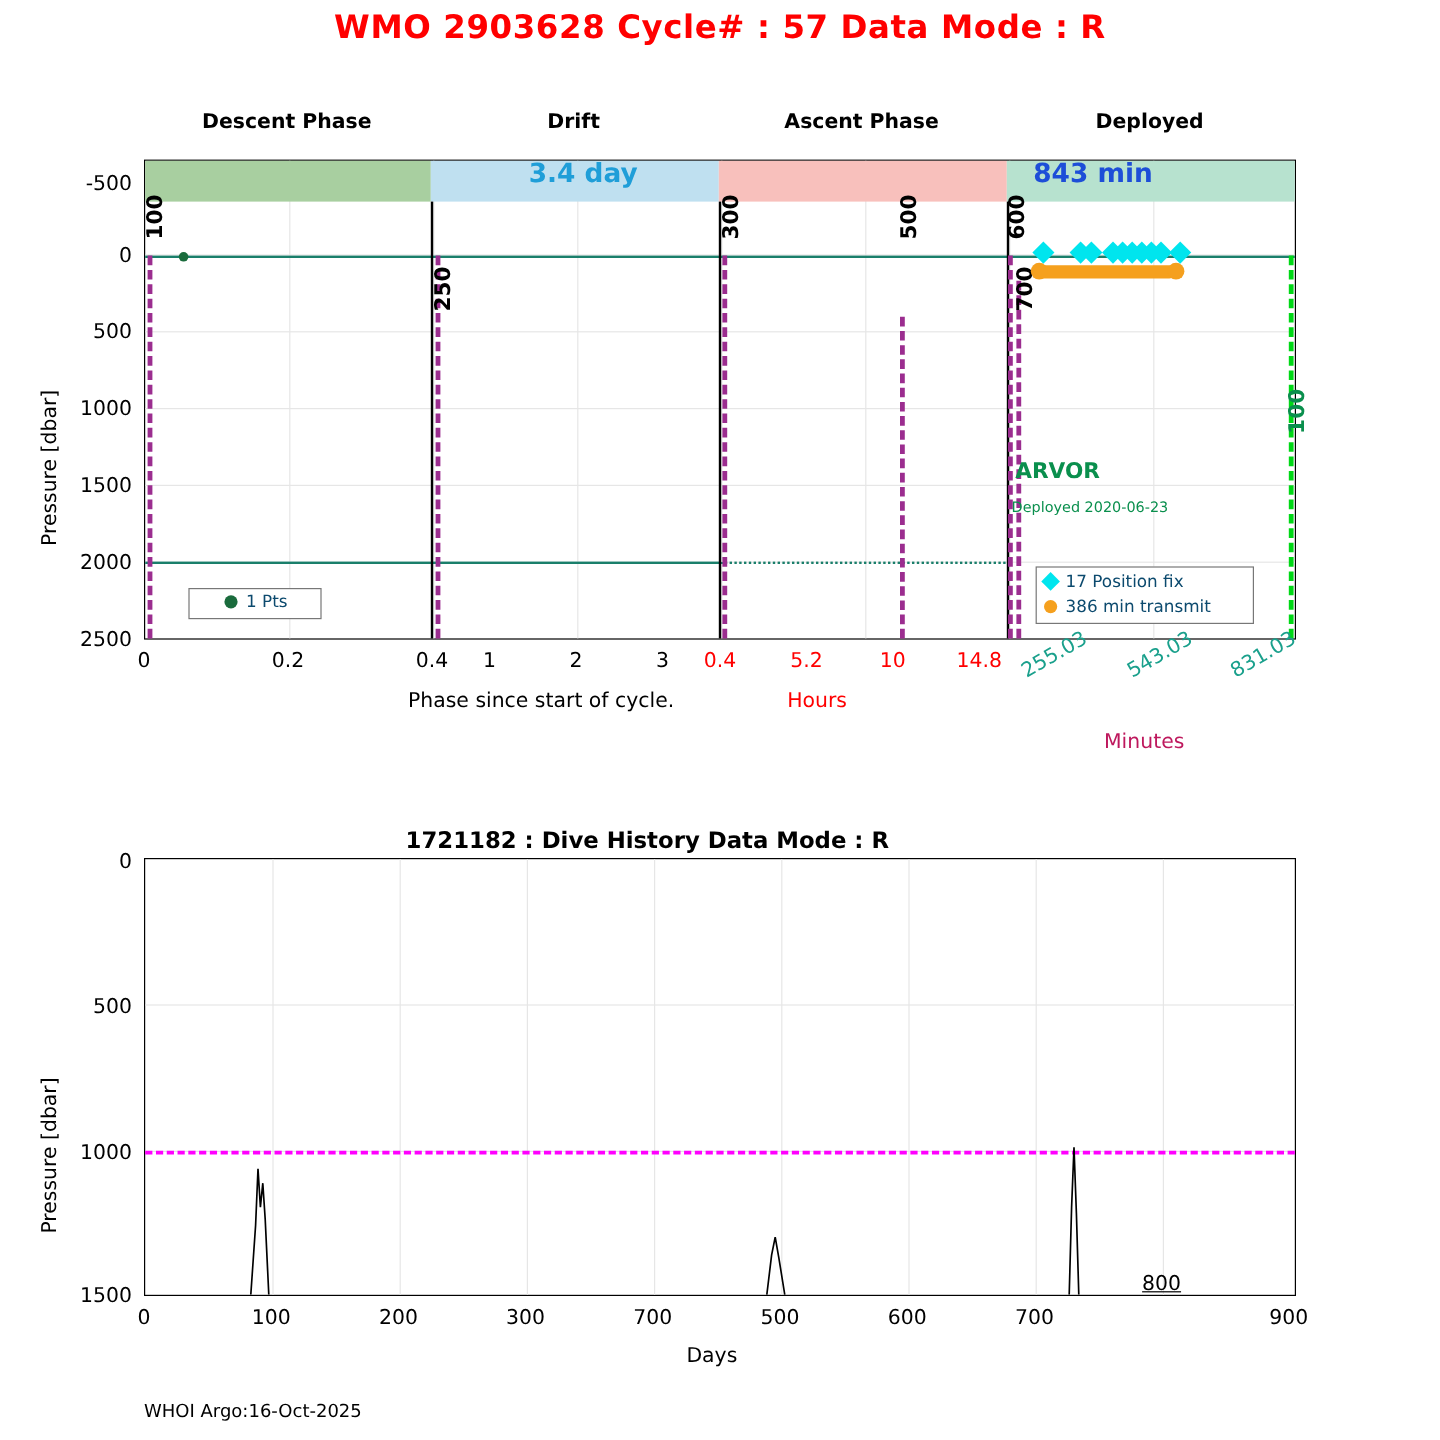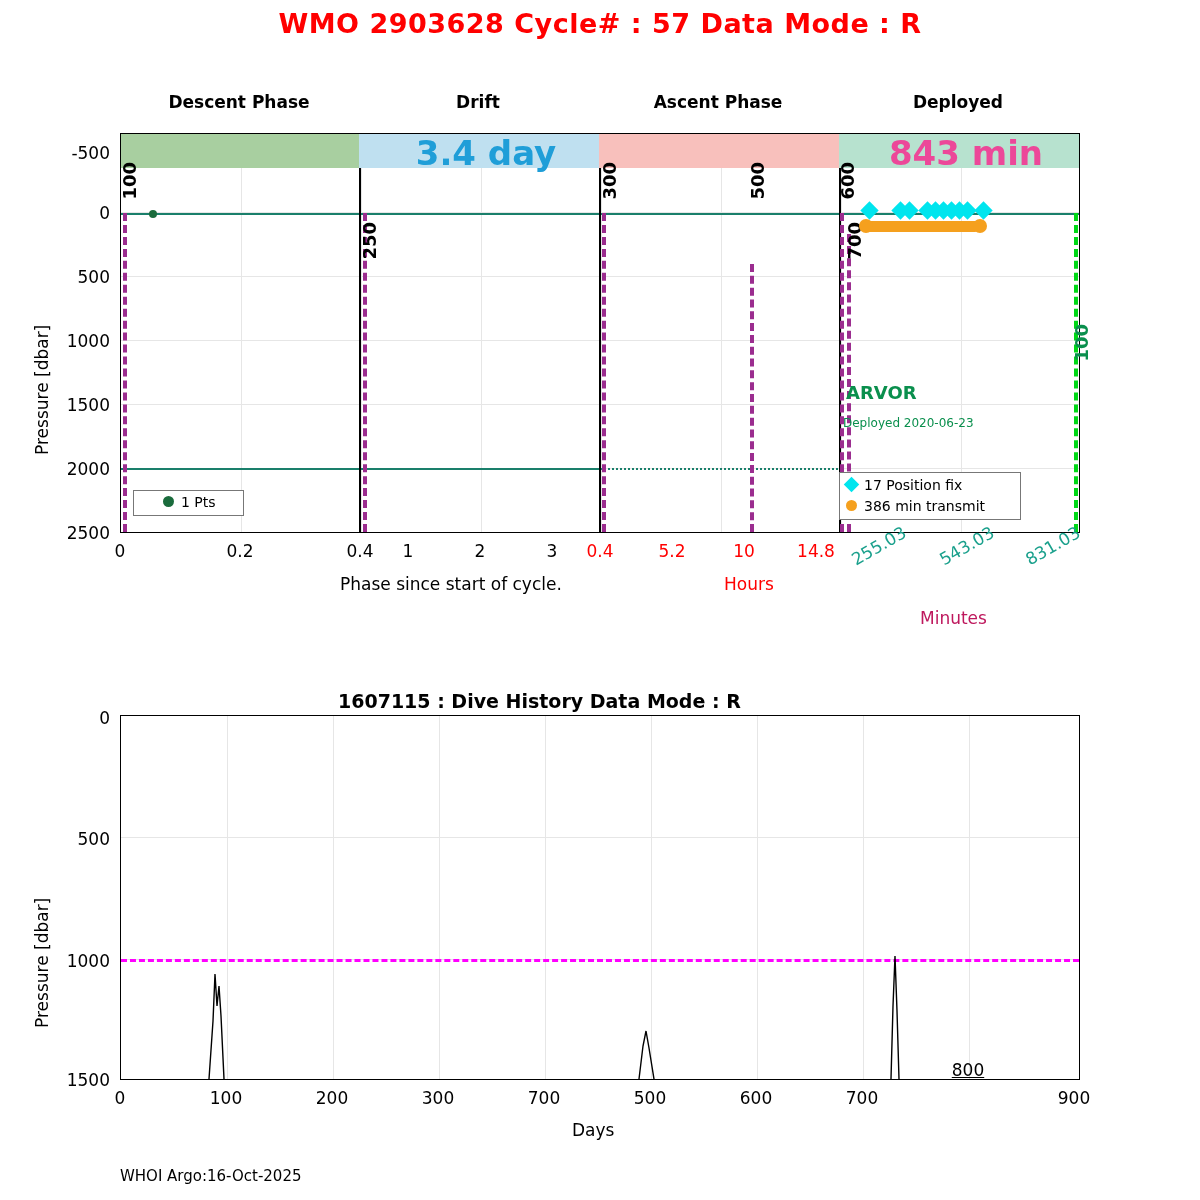--- a/index.html
+++ b/index.html
@@ -14,21 +14,21 @@
     font-size:27px;font-weight:bold;color:#ff0000;letter-spacing:0.5px;
   }
   
   #panel1{position:absolute;left:120px;top:133px;width:960px;height:400px;
           border:1px solid #000;box-sizing:border-box;background:#fff;}
   .grid-v{position:absolute;top:0;bottom:0;width:1px;background:#e6e6e6;}
   .grid-h{position:absolute;left:0;right:0;height:1px;background:#e6e6e6;}
 
   .phaseband{position:absolute;top:0;height:34px;}
   .phaselabel{position:absolute;font-size:17px;font-weight:bold;color:#000;text-align:center;}
-  .bigtxt{position:absolute;font-size:34px;font-weight:bold;}
+  .bigtxt{position:absolute;font-size:22px;font-weight:bold;}
 
   .vline{position:absolute;width:1.5px;background:#000;}
   .dashline{position:absolute;width:0;border-left:4px dashed #9b2d8f;}
   .dashgreen{position:absolute;width:0;border-left:4px dashed #00d816;}
 
   .vnum{position:absolute;font-size:18px;font-weight:bold;color:#000;
         writing-mode:vertical-rl;transform:rotate(180deg);letter-spacing:0px;}
   .vnum.grn{color:#0a8f4d;}
 
   .teal-line{position:absolute;height:2px;background:#1a7f6b;}
@@ -36,21 +36,21 @@
 
   .ylabel{position:absolute;font-size:17px;color:#000;
           writing-mode:vertical-rl;transform:rotate(180deg);}
   .ytick{position:absolute;font-size:17px;color:#000;text-align:right;width:70px;}
   .xtick{position:absolute;font-size:17px;color:#000;text-align:center;width:80px;}
   .xtick.red{color:#ff0000;}
   .xaxtitle{position:absolute;font-size:17px;color:#000;}
   .xaxtitle.red{color:#ff0000;}
   .xaxtitle.teal{color:#be185d;}
 
-  .legbox{position:absolute;border:1px solid #777;background:#fff;font-size:14px;color:#000000;}
+  .legbox{position:absolute;border:1px solid #777;background:#fff;font-size:14px;color:#0c4a6e;margin-left:24px;}
   .legrow{display:flex;align-items:center;height:21px;padding:0 6px;}
   .legrow span.txt{margin-left:7px;}
   .dotm{width:11px;height:11px;border-radius:50%;display:inline-block;}
   .diam{width:11px;height:11px;display:inline-block;background:#00e5ee;
         transform:rotate(45deg);}
 
   .arvor{position:absolute;font-size:18px;font-weight:bold;color:#0a8f4d;}
   .deployed{position:absolute;font-size:12px;color:#0a8f4d;}
 
   
@@ -80,21 +80,21 @@
   <div class="grid-h" style="top:206px"></div>
   <div class="grid-h" style="top:270px"></div>
   <div class="grid-h" style="top:334px"></div>
 
   <div class="phaseband" style="left:0px;width:238px;background:#a8cfa0;"></div>
   <div class="phaseband" style="left:238px;width:240px;background:#bfe0f0;"></div>
   <div class="phaseband" style="left:478px;width:240px;background:#f8c0bc;"></div>
   <div class="phaseband" style="left:718px;width:240px;background:#b7e2cf;"></div>
 
   <div class="bigtxt" style="left:260px;top:-1px;width:210px;text-align:center;color:#1f9ed8;">3.4 day</div>
-  <div class="bigtxt" style="left:740px;top:-1px;width:210px;text-align:center;color:#ec4899;">843 min</div>
+  <div class="bigtxt" style="left:740px;top:-1px;width:210px;color:#1d4ed8;">843 min</div>
 
   <div class="teal-line" style="left:0px;top:79px;width:958px;"></div>
 
   <div class="teal-line" style="left:0px;top:334px;width:480px;"></div>
   <div class="teal-dot" style="left:480px;top:334px;width:240px;"></div>
 
   <div class="vline" style="left:238px;top:34px;height:364px;"></div>
   <div class="vline" style="left:478px;top:34px;height:364px;"></div>
   <div class="vline" style="left:718px;top:34px;height:364px;"></div>
 
@@ -173,28 +173,28 @@
 <div class="xtick" style="left:320px;top:541px;">0.4</div>
 <div class="xtick" style="left:368px;top:541px;">1</div>
 <div class="xtick" style="left:440px;top:541px;">2</div>
 <div class="xtick" style="left:512px;top:541px;">3</div>
 <div class="xaxtitle" style="left:340px;top:574px;">Phase since start of cycle.</div>
 
 <div class="xtick red" style="left:560px;top:541px;">0.4</div>
 <div class="xtick red" style="left:632px;top:541px;">5.2</div>
 <div class="xtick red" style="left:704px;top:541px;">10</div>
 <div class="xtick red" style="left:776px;top:541px;">14.8</div>
-<div class="xaxtitle red" style="left:724px;top:574px;">Hours</div>
+<div class="xaxtitle red" style="left:656px;top:574px;">Hours</div>
 
 <div style="position:absolute;left:848px;top:552px;font-size:17px;color:#1aa08c;transform:rotate(-30deg);transform-origin:left top;">255.03</div>
 <div style="position:absolute;left:936px;top:552px;font-size:17px;color:#1aa08c;transform:rotate(-30deg);transform-origin:left top;">543.03</div>
 <div style="position:absolute;left:1022px;top:552px;font-size:17px;color:#1aa08c;transform:rotate(-30deg);transform-origin:left top;">831.03</div>
 <div class="xaxtitle teal" style="left:920px;top:608px;">Minutes</div>
 
-<div class="ttl2" style="left:338px;top:690px;">1607115 : Dive History      Data Mode : R</div>
+<div class="ttl2" style="left:338px;top:690px;">1721182 : Dive History      Data Mode : R</div>
 
 <div id="panel2">
 
   <div class="grid-v" style="left:106px"></div>
   <div class="grid-v" style="left:212px"></div>
   <div class="grid-v" style="left:318px"></div>
   <div class="grid-v" style="left:424px"></div>
   <div class="grid-v" style="left:530px"></div>
   <div class="grid-v" style="left:636px"></div>
   <div class="grid-v" style="left:742px"></div>

